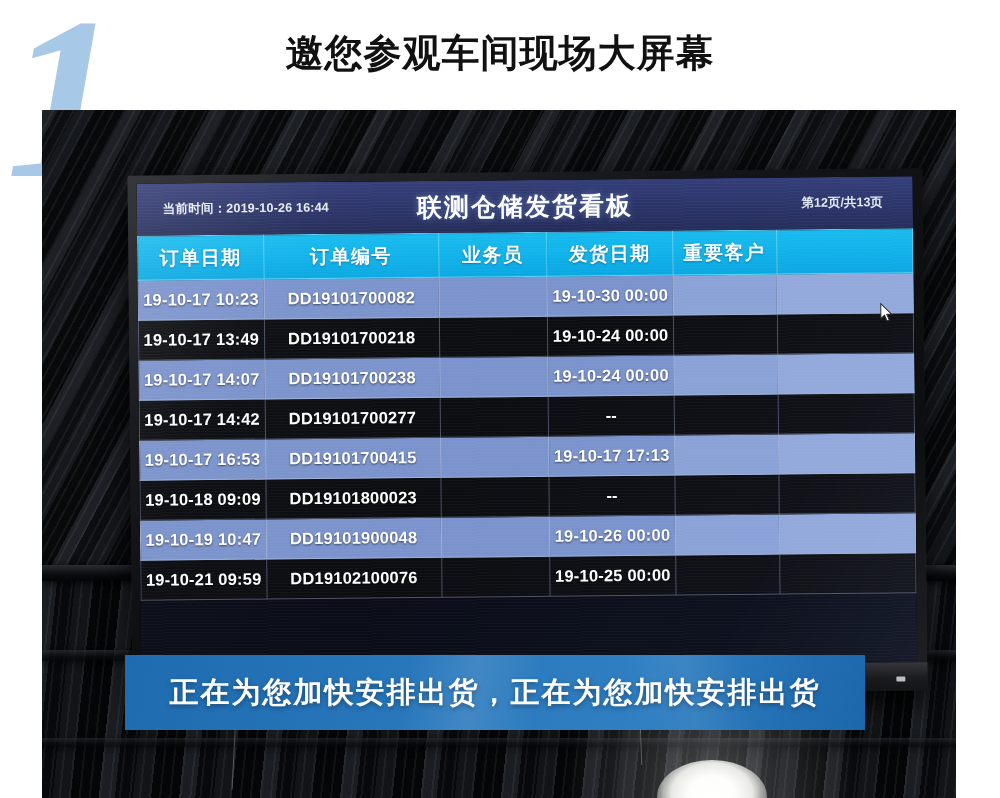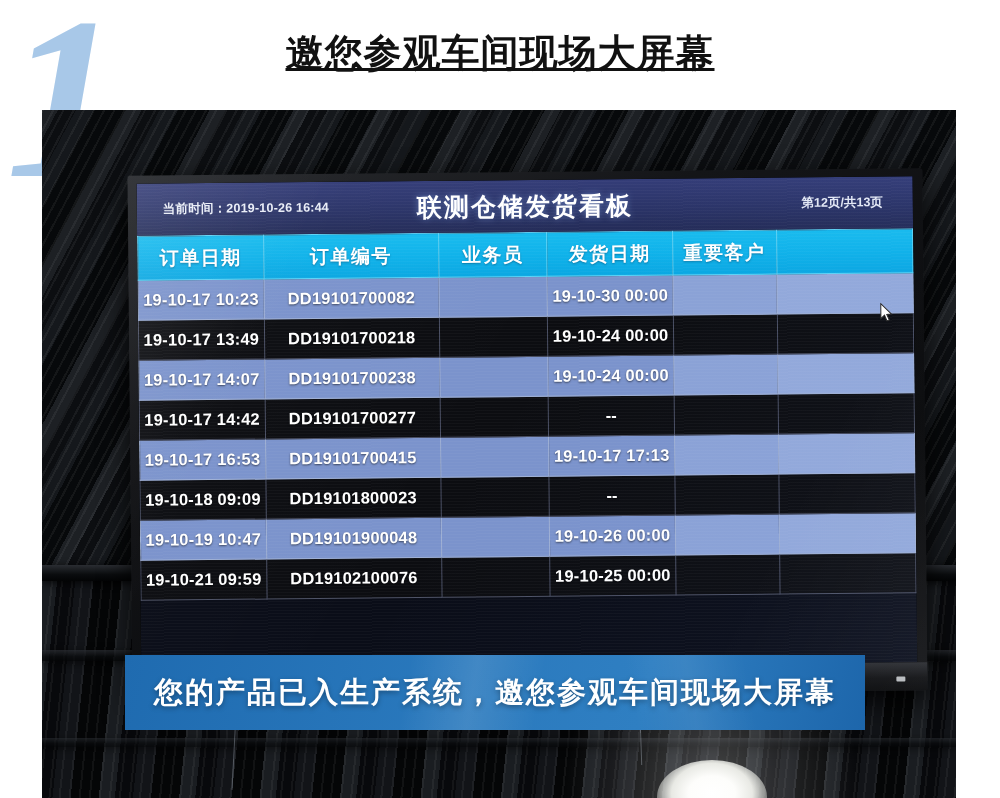--- a/index.html
+++ b/index.html
@@ -20,21 +20,20 @@
     user-select:none;
   }
 
   
   .headline {
     position:absolute; left:0; top:28px; width:1000px;
     text-align:center;
     font-size:38px; font-weight:700; color:#111;
     letter-spacing:1px;
     font-family:"DejaVu Sans","Liberation Sans",sans-serif;
-    text-decoration:underline;
   }
 
   
   .photo {
     position:absolute; left:42px; top:110px;
     width:914px; height:688px;
     overflow:hidden;
     background:#090a0c;
   }
   
@@ -330,17 +329,17 @@
         </div>
       </div>
       <div class="tv-chin">
         <div class="tv-led"></div>
       </div>
       <div class="tv-gloss"></div>
     </div>
 
     <div class="banner">
       <div class="banner-streak"></div>
-      <span class="banner-text">您的产品已入生产系统，邀您参观车间现场大屏幕</span>
+      <span class="banner-text">正在为您加快安排出货，正在为您加快安排出货</span>
     </div>
 
   </div>
 </div>
 
 </body></html>

